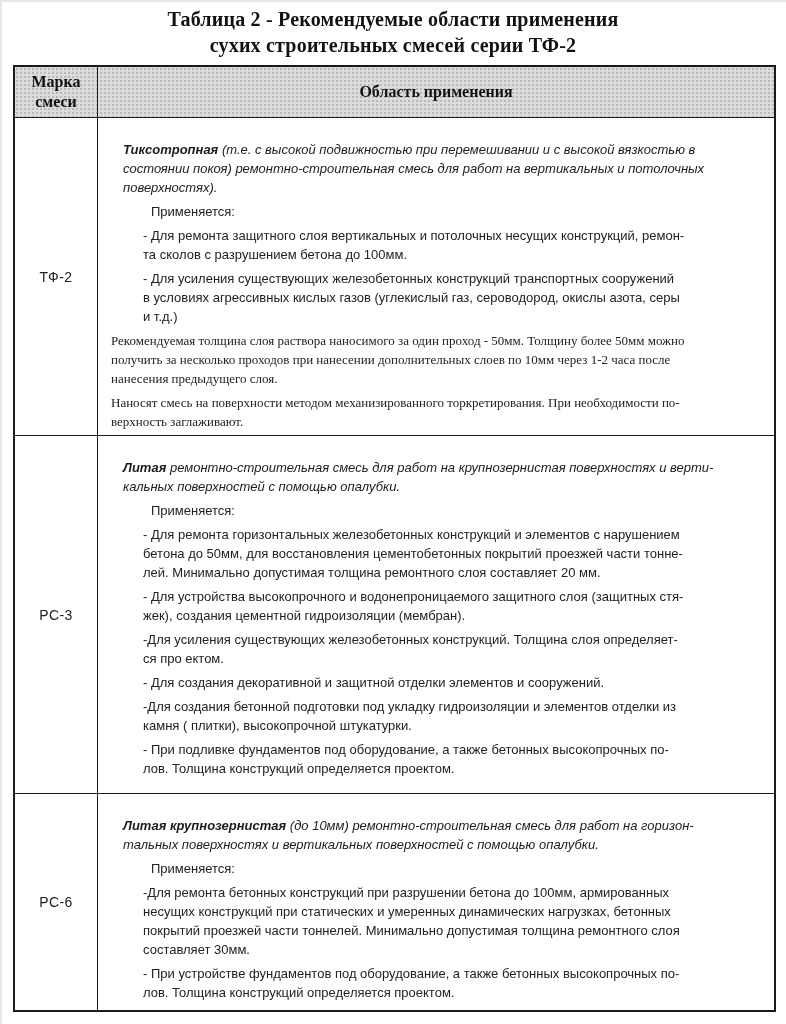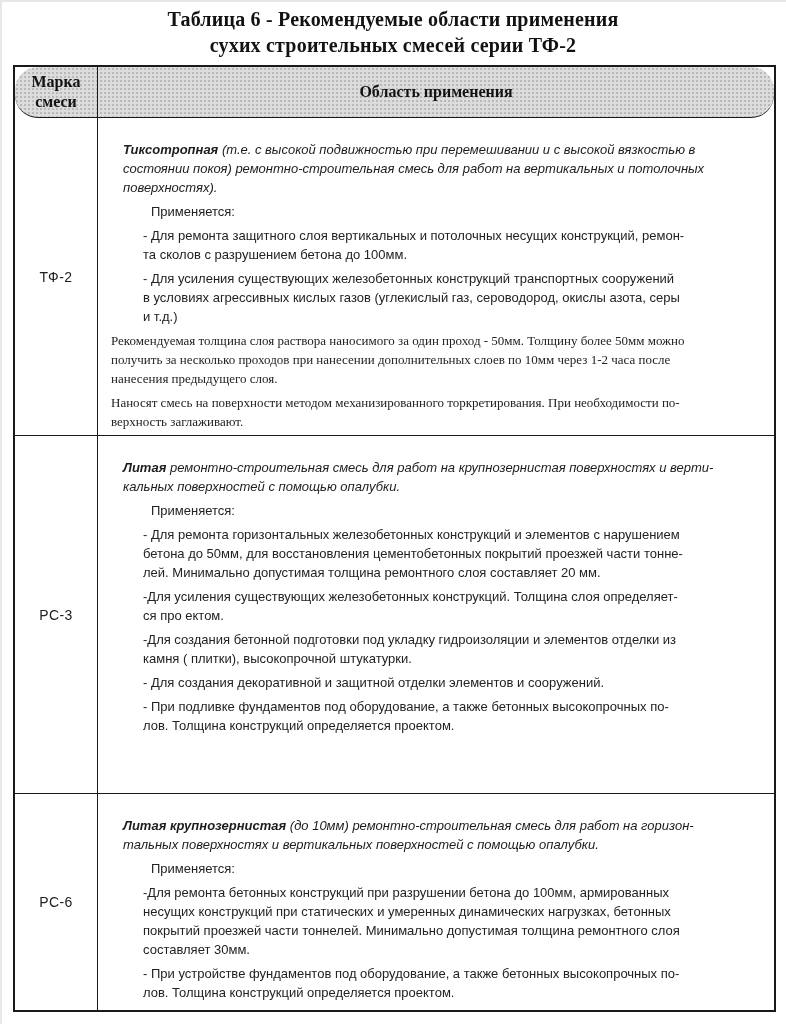--- a/index.html
+++ b/index.html
@@ -40,21 +40,20 @@
     display:grid;
     grid-template-columns:83px 1fr;
     box-sizing:border-box;
   }
   .thead{
     height:51px;
     background-color:#dcdcdc;
     background-image:radial-gradient(#b9b9b9 0.8px, rgba(0,0,0,0) 0.9px);
     background-size:4px 4px;
     border-bottom:1px solid #1a1a1a;
-    border-radius:23px;
   }
   .r1{height:317px;}
   .r2{height:358px;border-top:1px solid #1a1a1a;}
   .r3{height:217px;border-top:1px solid #1a1a1a;}
   .cell{box-sizing:border-box;overflow:hidden;}
   .markcol{
     border-right:1px solid #1a1a1a;
     display:flex;align-items:center;justify-content:center;
   }
   .hcell{
@@ -88,21 +87,21 @@
   .applies{margin-left:40px !important;}
   .bullet{margin-left:32px !important;}
   .note{margin-left:0 !important;font-family:Liberation Serif, serif;}
 </style>
 </head>
 <body>
 
 <div class="page">
 
   <div class="doc-title">
-    <div>Таблица 6 - Рекомендуемые области применения</div>
+    <div>Таблица 2 - Рекомендуемые области применения</div>
     <div>сухих строительных смесей серии ТФ-2</div>
   </div>
 
   <div class="tbl">
 
     <div class="row thead">
       <div class="cell markcol hcell">Марка
 смеси</div>
       <div class="cell hcell">Область применения</div>
     </div>
@@ -129,25 +128,27 @@
 
     <div class="row r2">
       <div class="cell markcol markcell">РС-3</div>
       <div class="cell bodycell">
         <p class="lead"><span class="lb">Литая</span><span> ремонтно-строительная смесь для работ на крупнозернистая поверхностях и верти-
 кальных поверхностей с помощью опалубки.</span></p>
         <p class="applies">Применяется:</p>
         <p class="bullet">- Для ремонта горизонтальных железобетонных конструкций и элементов с нарушением
 бетона до 50мм, для восстановления цементобетонных покрытий проезжей части тонне-
 лей. Минимально допустимая толщина ремонтного слоя составляет 20 мм.</p>
+        <p class="bullet">- Для устройства высокопрочного и водонепроницаемого защитного слоя (защитных стя-
+жек), создания цементной гидроизоляции (мембран).</p>
         <p class="bullet">-Для усиления существующих железобетонных конструкций. Толщина слоя определяет-
 ся про ектом.</p>
+        <p class="bullet">- Для создания декоративной и защитной отделки элементов и сооружений.</p>
         <p class="bullet">-Для создания бетонной подготовки под укладку гидроизоляции и элементов отделки из
 камня ( плитки), высокопрочной штукатурки.</p>
-        <p class="bullet">- Для создания декоративной и защитной отделки элементов и сооружений.</p>
         <p class="bullet">- При подливке фундаментов под оборудование, а также бетонных высокопрочных по-
 лов. Толщина конструкций определяется проектом.</p>
       </div>
     </div>
 
     <div class="row r3">
       <div class="cell markcol markcell">РС-6</div>
       <div class="cell bodycell">
         <p class="lead"><span class="lb">Литая крупнозернистая</span><span> (до 10мм) ремонтно-строительная смесь для работ на горизон-
 тальных поверхностях и вертикальных поверхностей с помощью опалубки.</span></p>

